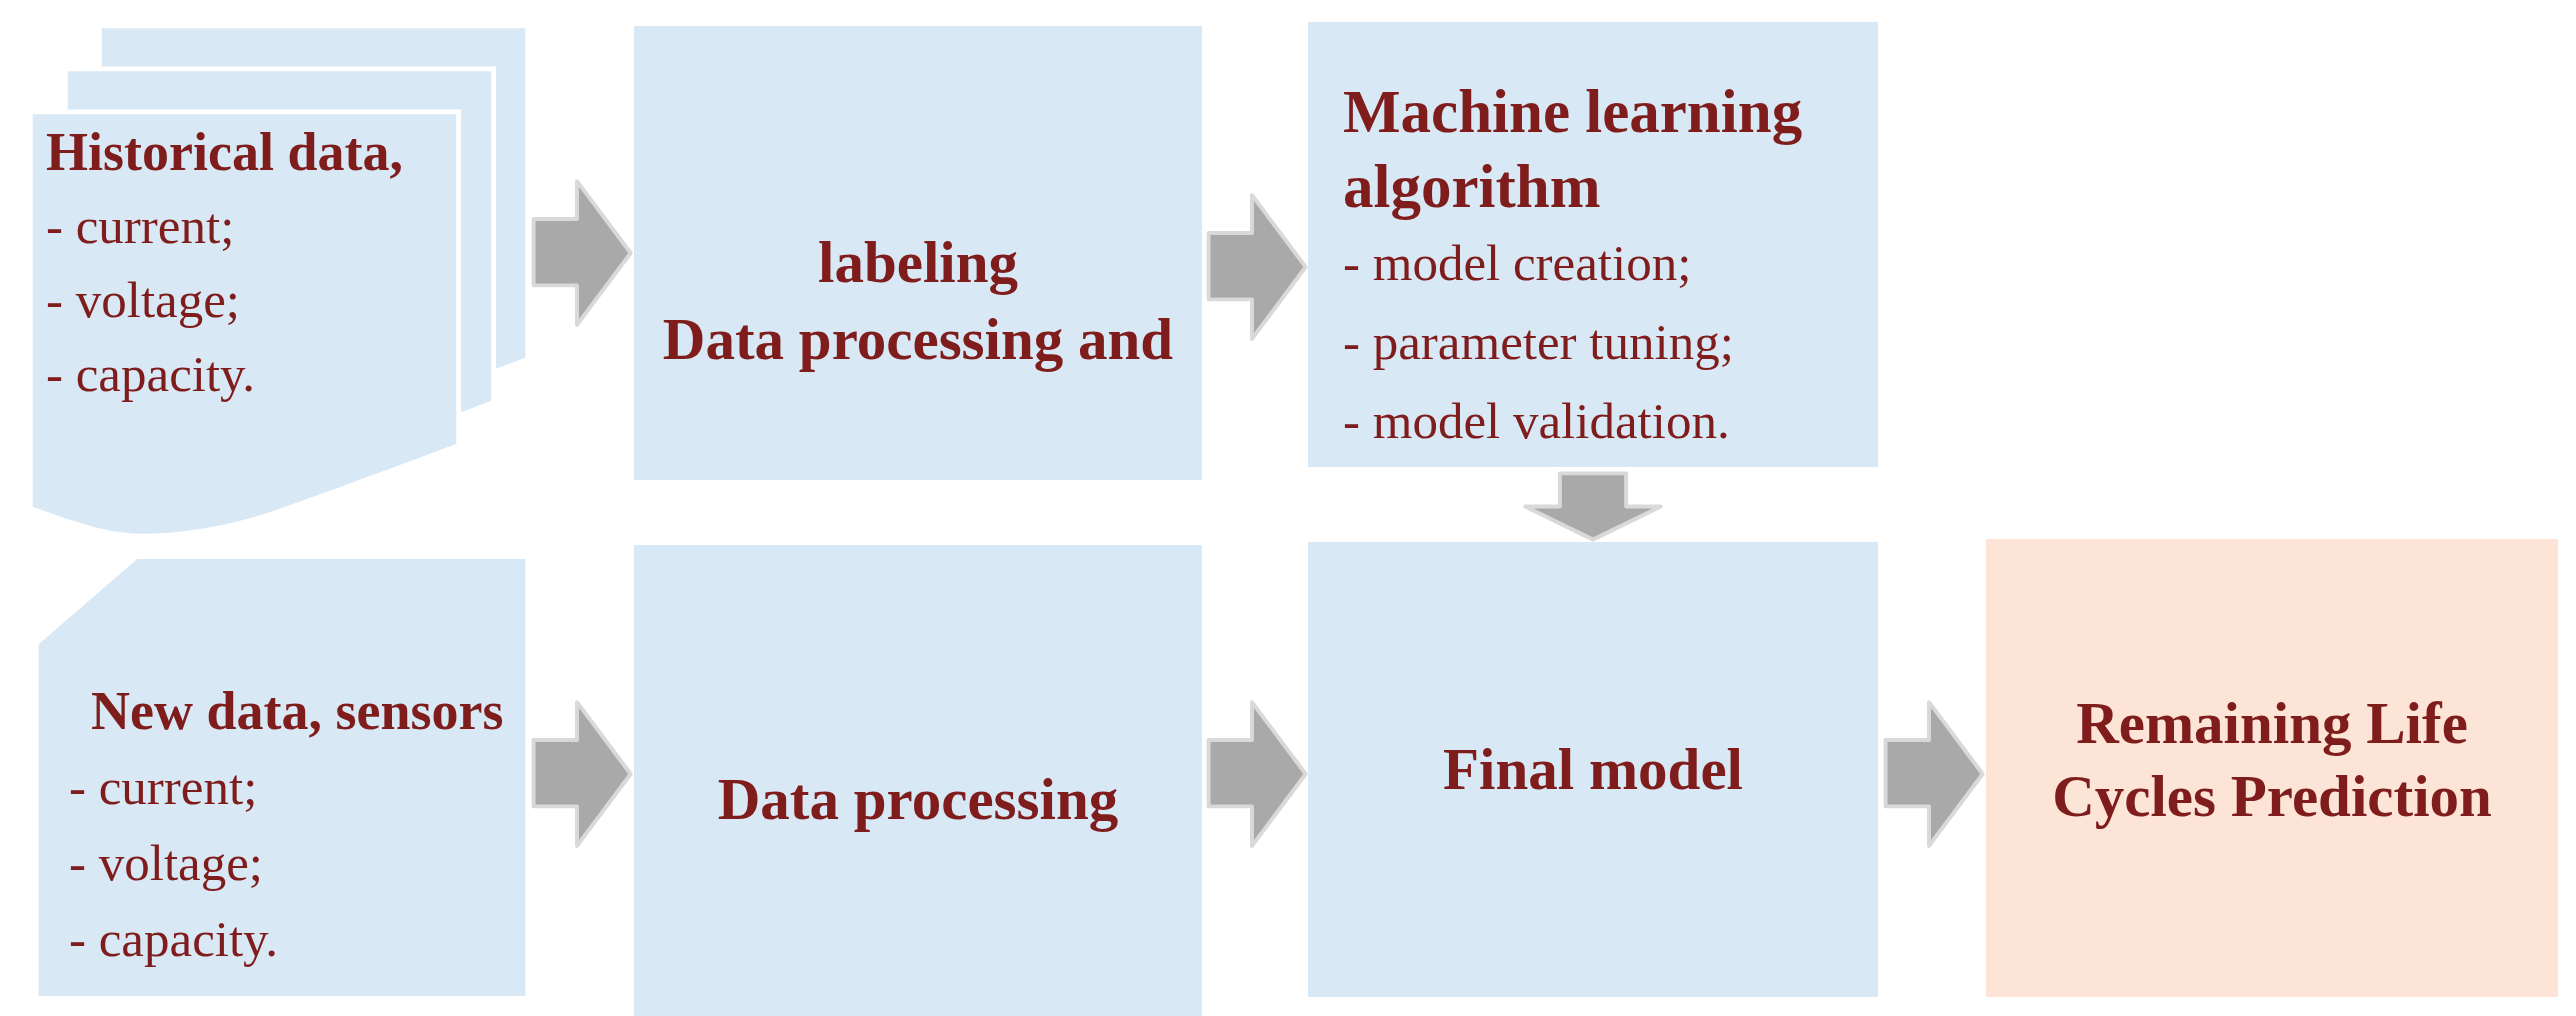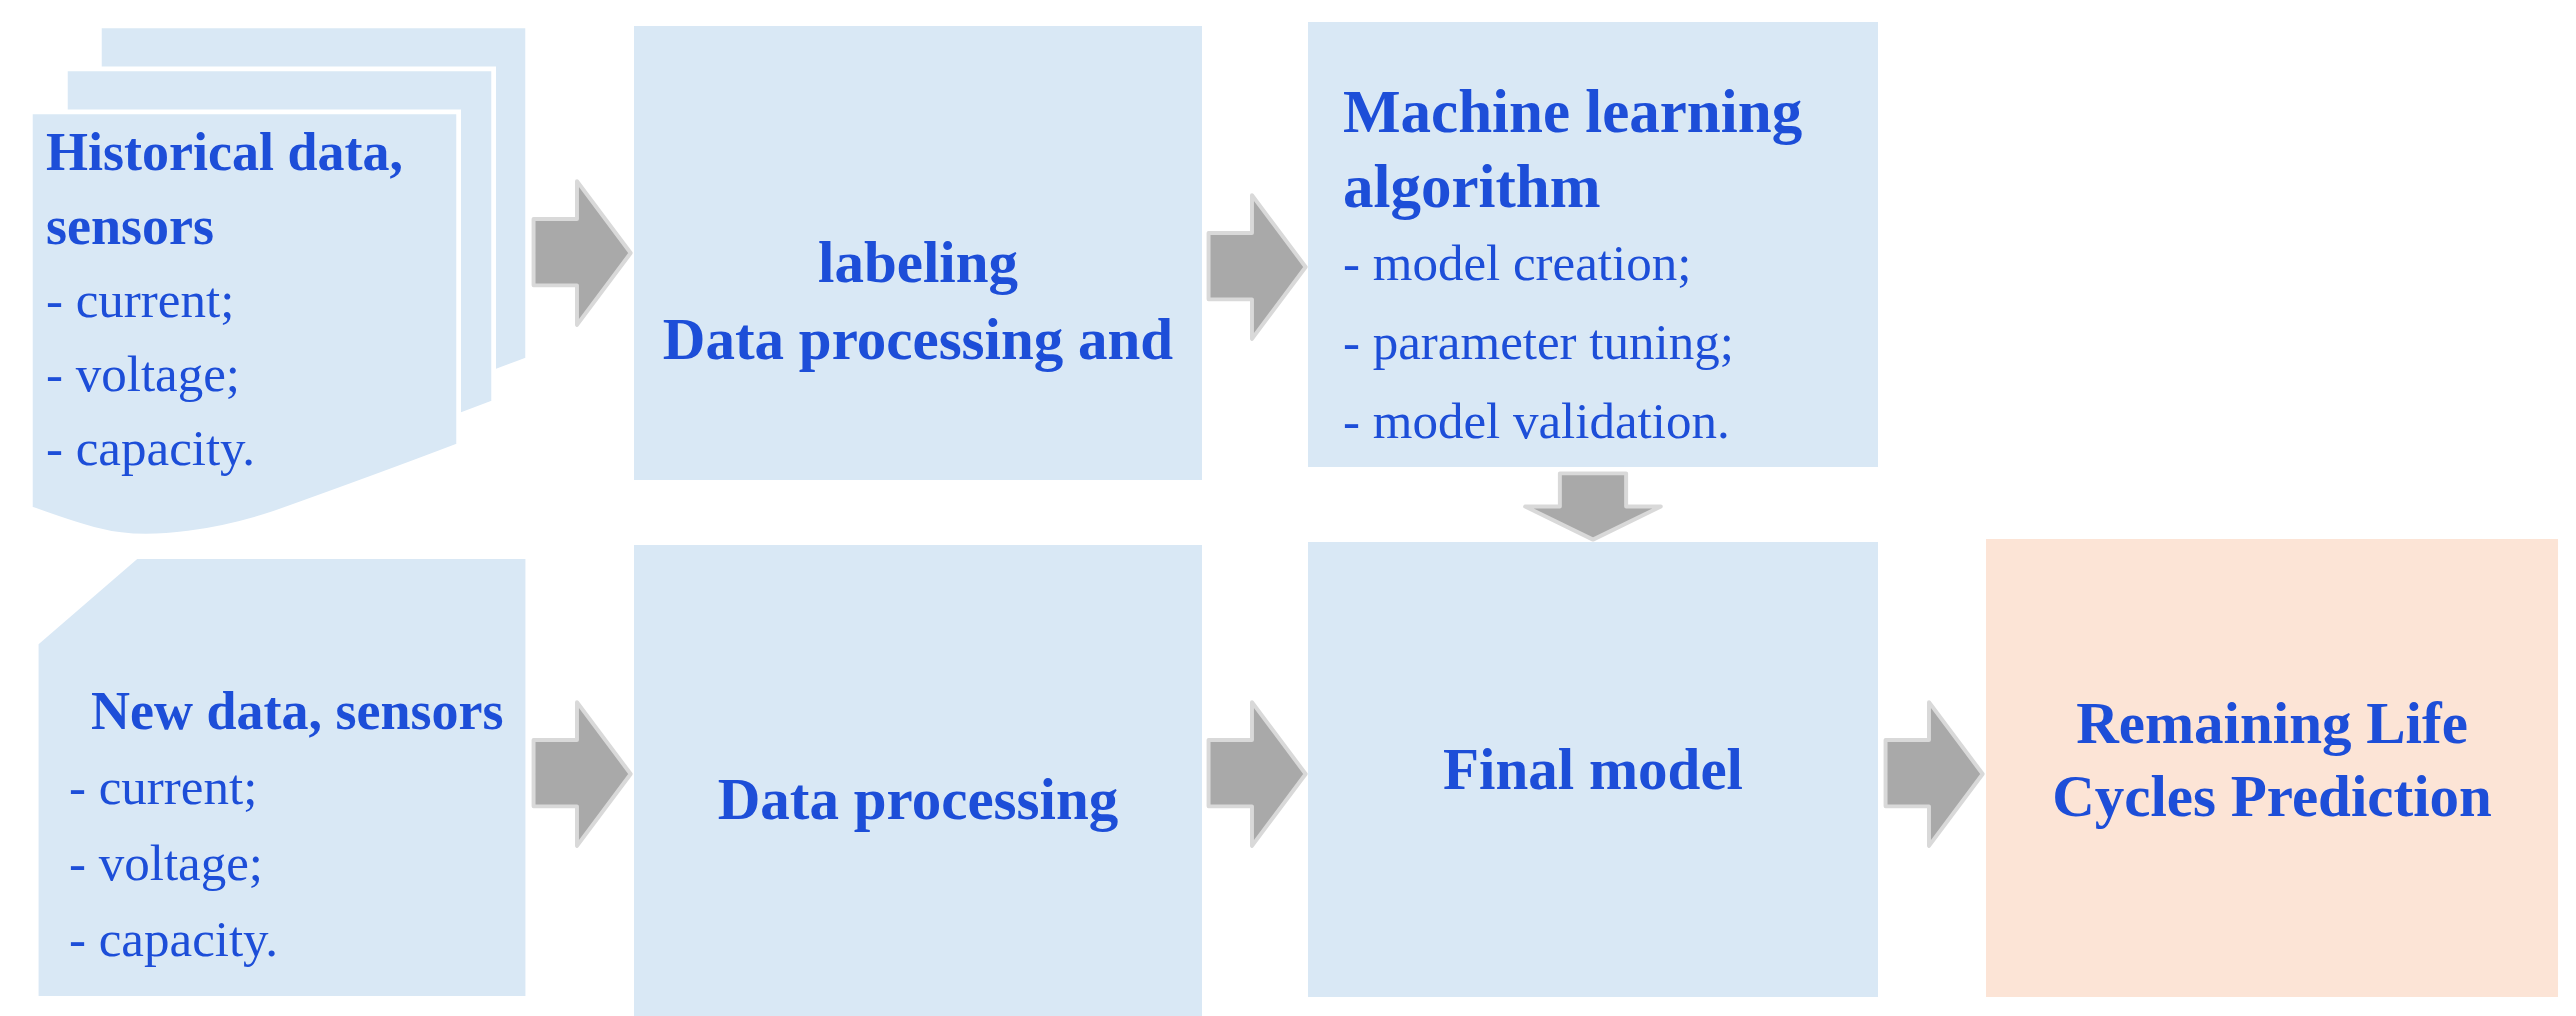--- a/index.html
+++ b/index.html
@@ -1,20 +1,20 @@
 <!DOCTYPE html>
 <html style="font-size:12.6px"><head>
 <meta charset="utf-8">
 <style>
   html,body { margin:0; padding:0; background:#ffffff; }
   .canvas {
     position:relative; width:2576px; height:1016px; overflow:hidden;
     background:#ffffff;
     font-family:"Liberation Serif","DejaVu Serif",serif;
-    color:#1d4ed8;
+    color:#7f1d1d;
   }
   .abs { position:absolute; }
   .box {
     position:absolute; box-sizing:border-box;
     display:flex; align-items:center; justify-content:center;
     text-align:center;
   }
   .blue  { background:#d9e8f5; }
   .peach { background:#fce4d6; }
   .center-label { font-weight:bold; font-size:59px; line-height:77px; }
@@ -46,21 +46,20 @@
       <path d="M3,3 H546 V426 C462,458 396,482 312,512 C252,532 156,552 90,534 C57,526 26,514 3,506 Z" fill="#d9e8f5" stroke="#ffffff" stroke-width="6"></path>
     </svg>
     <svg class="doc-shape" style="left:63px;top:66px;" width="433" height="441" viewBox="0 0 549 558">
       <path d="M3,3 H546 V426 C462,458 396,482 312,512 C252,532 156,552 90,534 C57,526 26,514 3,506 Z" fill="#d9e8f5" stroke="#ffffff" stroke-width="6"></path>
     </svg>
     <svg class="doc-shape" style="left:28px;top:109px;" width="433" height="441" viewBox="0 0 549 558">
       <path d="M3,3 H546 V426 C462,458 396,482 312,512 C252,532 156,552 90,534 C57,526 26,514 3,506 Z" fill="#d9e8f5" stroke="#ffffff" stroke-width="6"></path>
     </svg>
     <div class="doc-text">
       <div class="h">Historical data,</div>
-      <div class="h">sensors</div>
       <div>- current;</div>
       <div>- voltage;</div>
       <div>- capacity.</div>
     </div>
   </div>
 
   <svg class="abs" style="left:531px;top:178px;" width="103" height="150" viewBox="0 0 130 190">
     <polygon points="3,52 58,52 58,4 126,95 58,186 58,136 3,136" fill="#a9a9a9" stroke="#d9d9d9" stroke-width="5" stroke-linejoin="round"></polygon>
   </svg>
 

